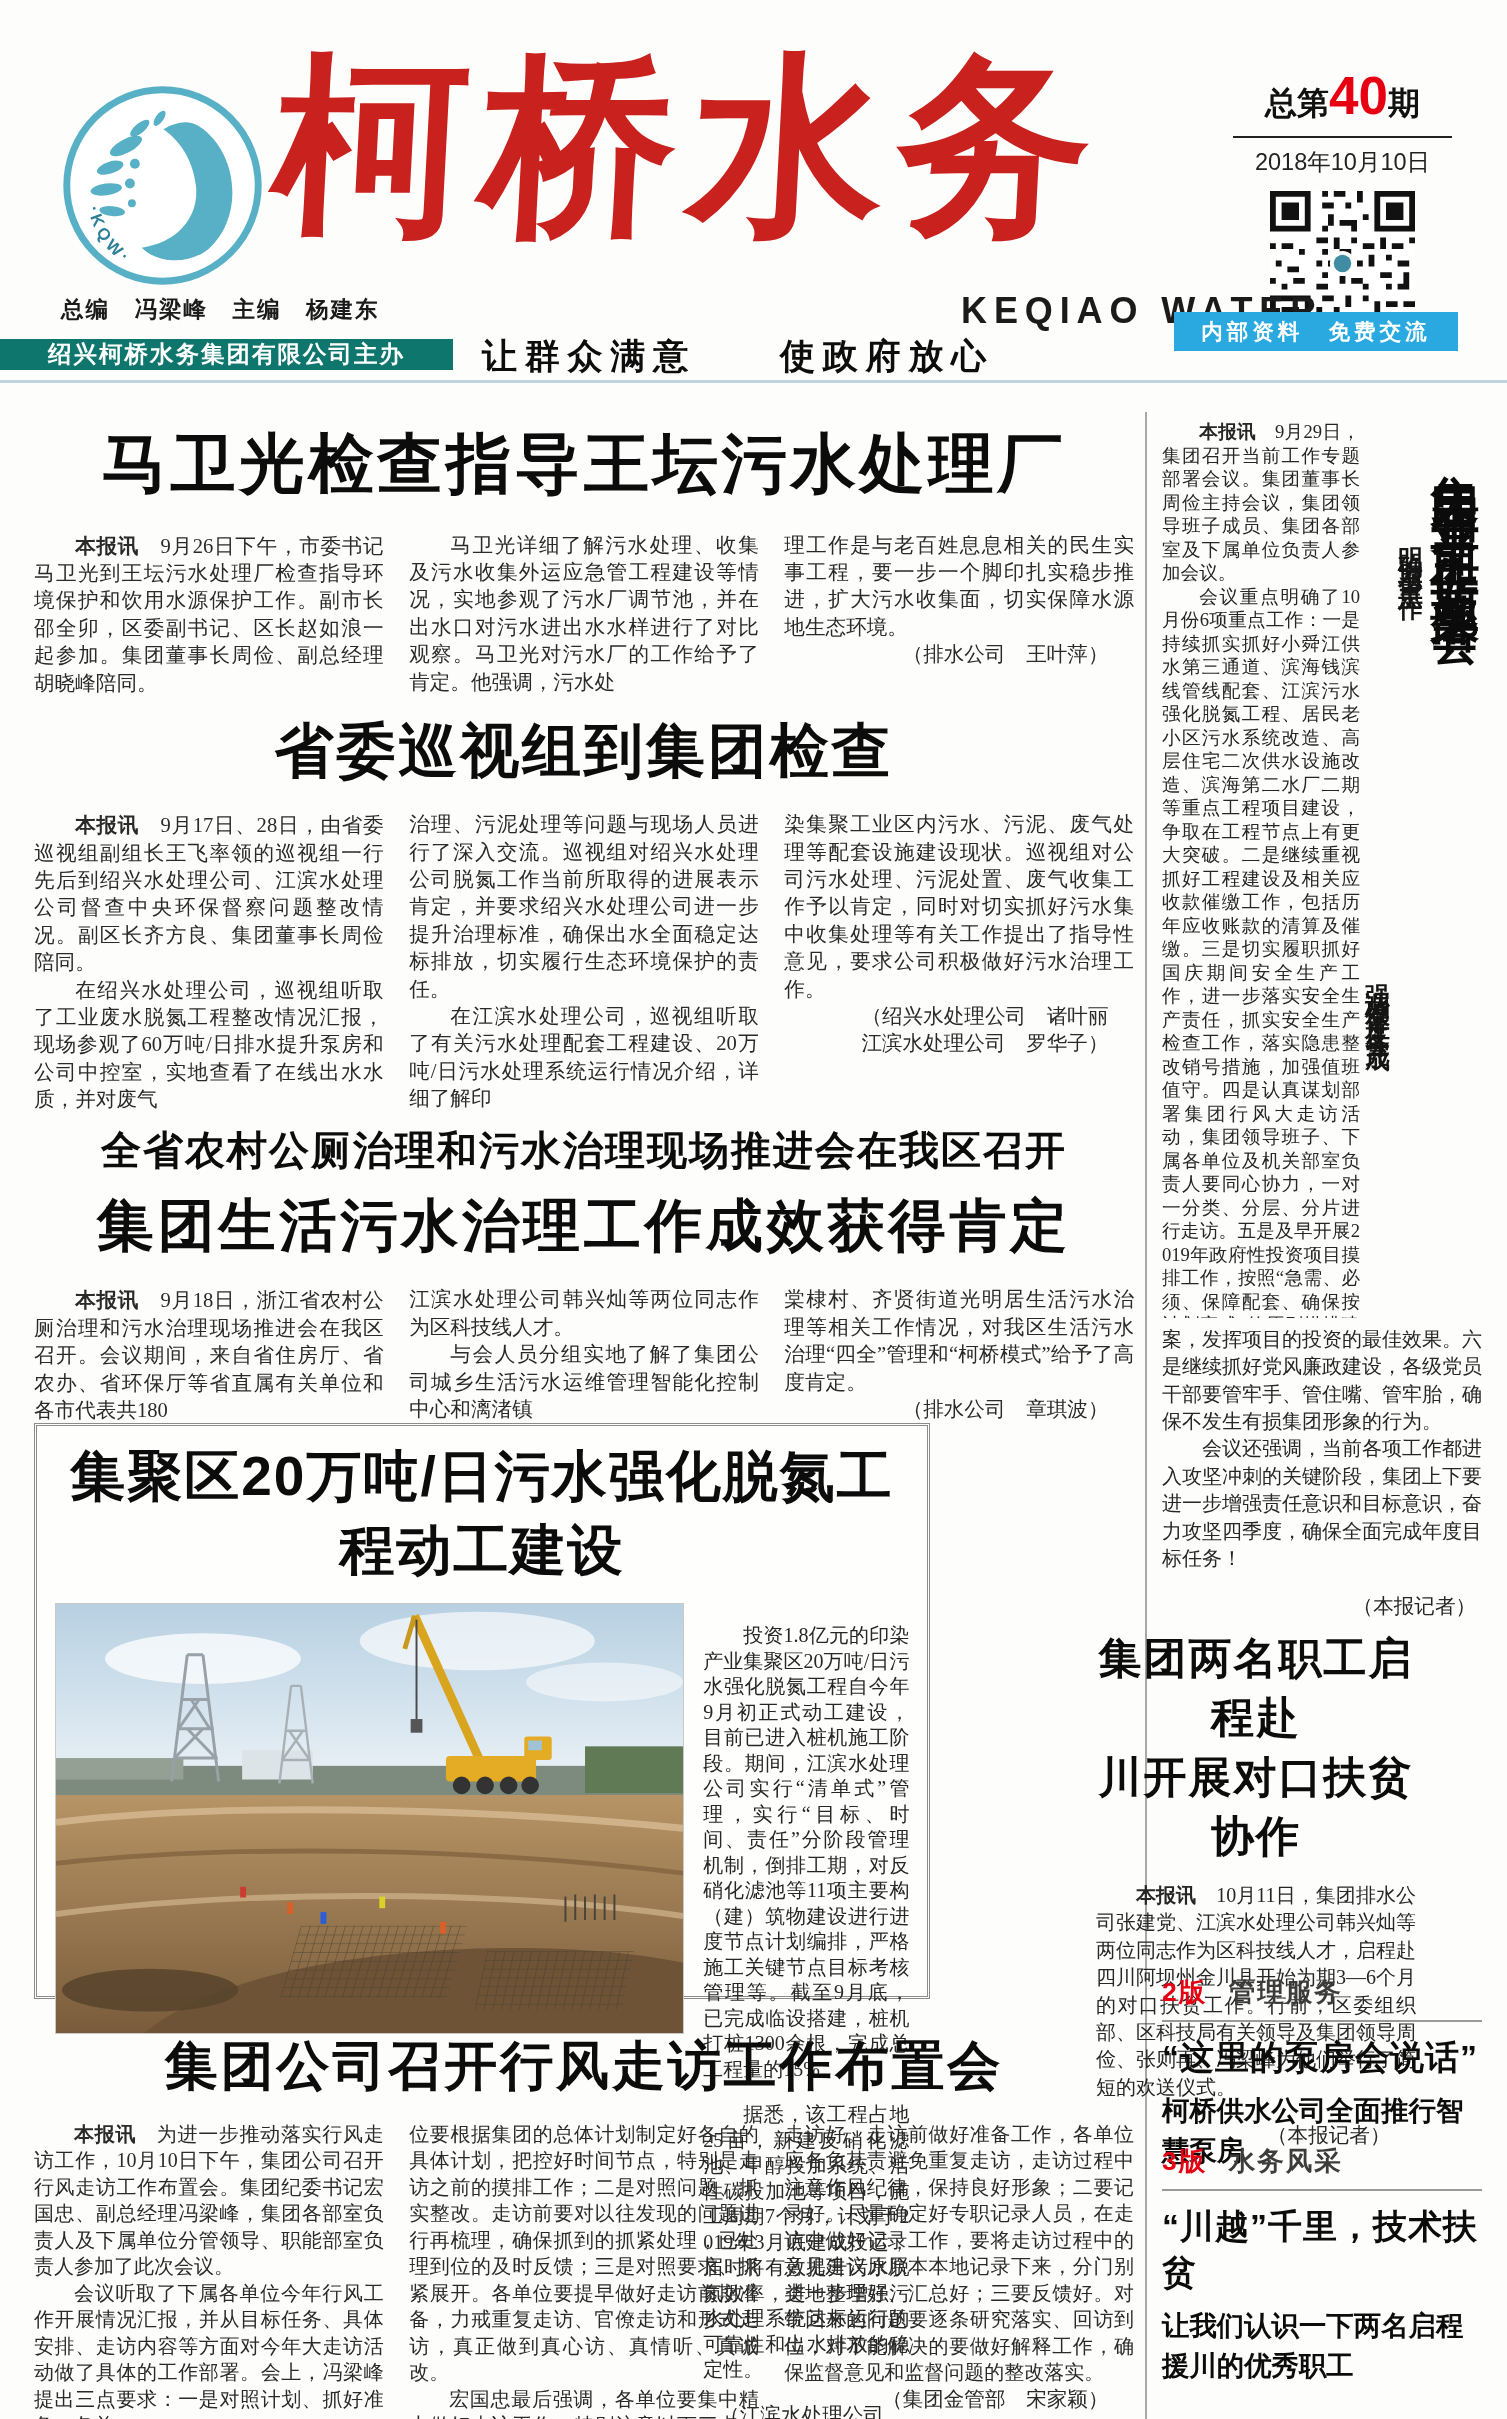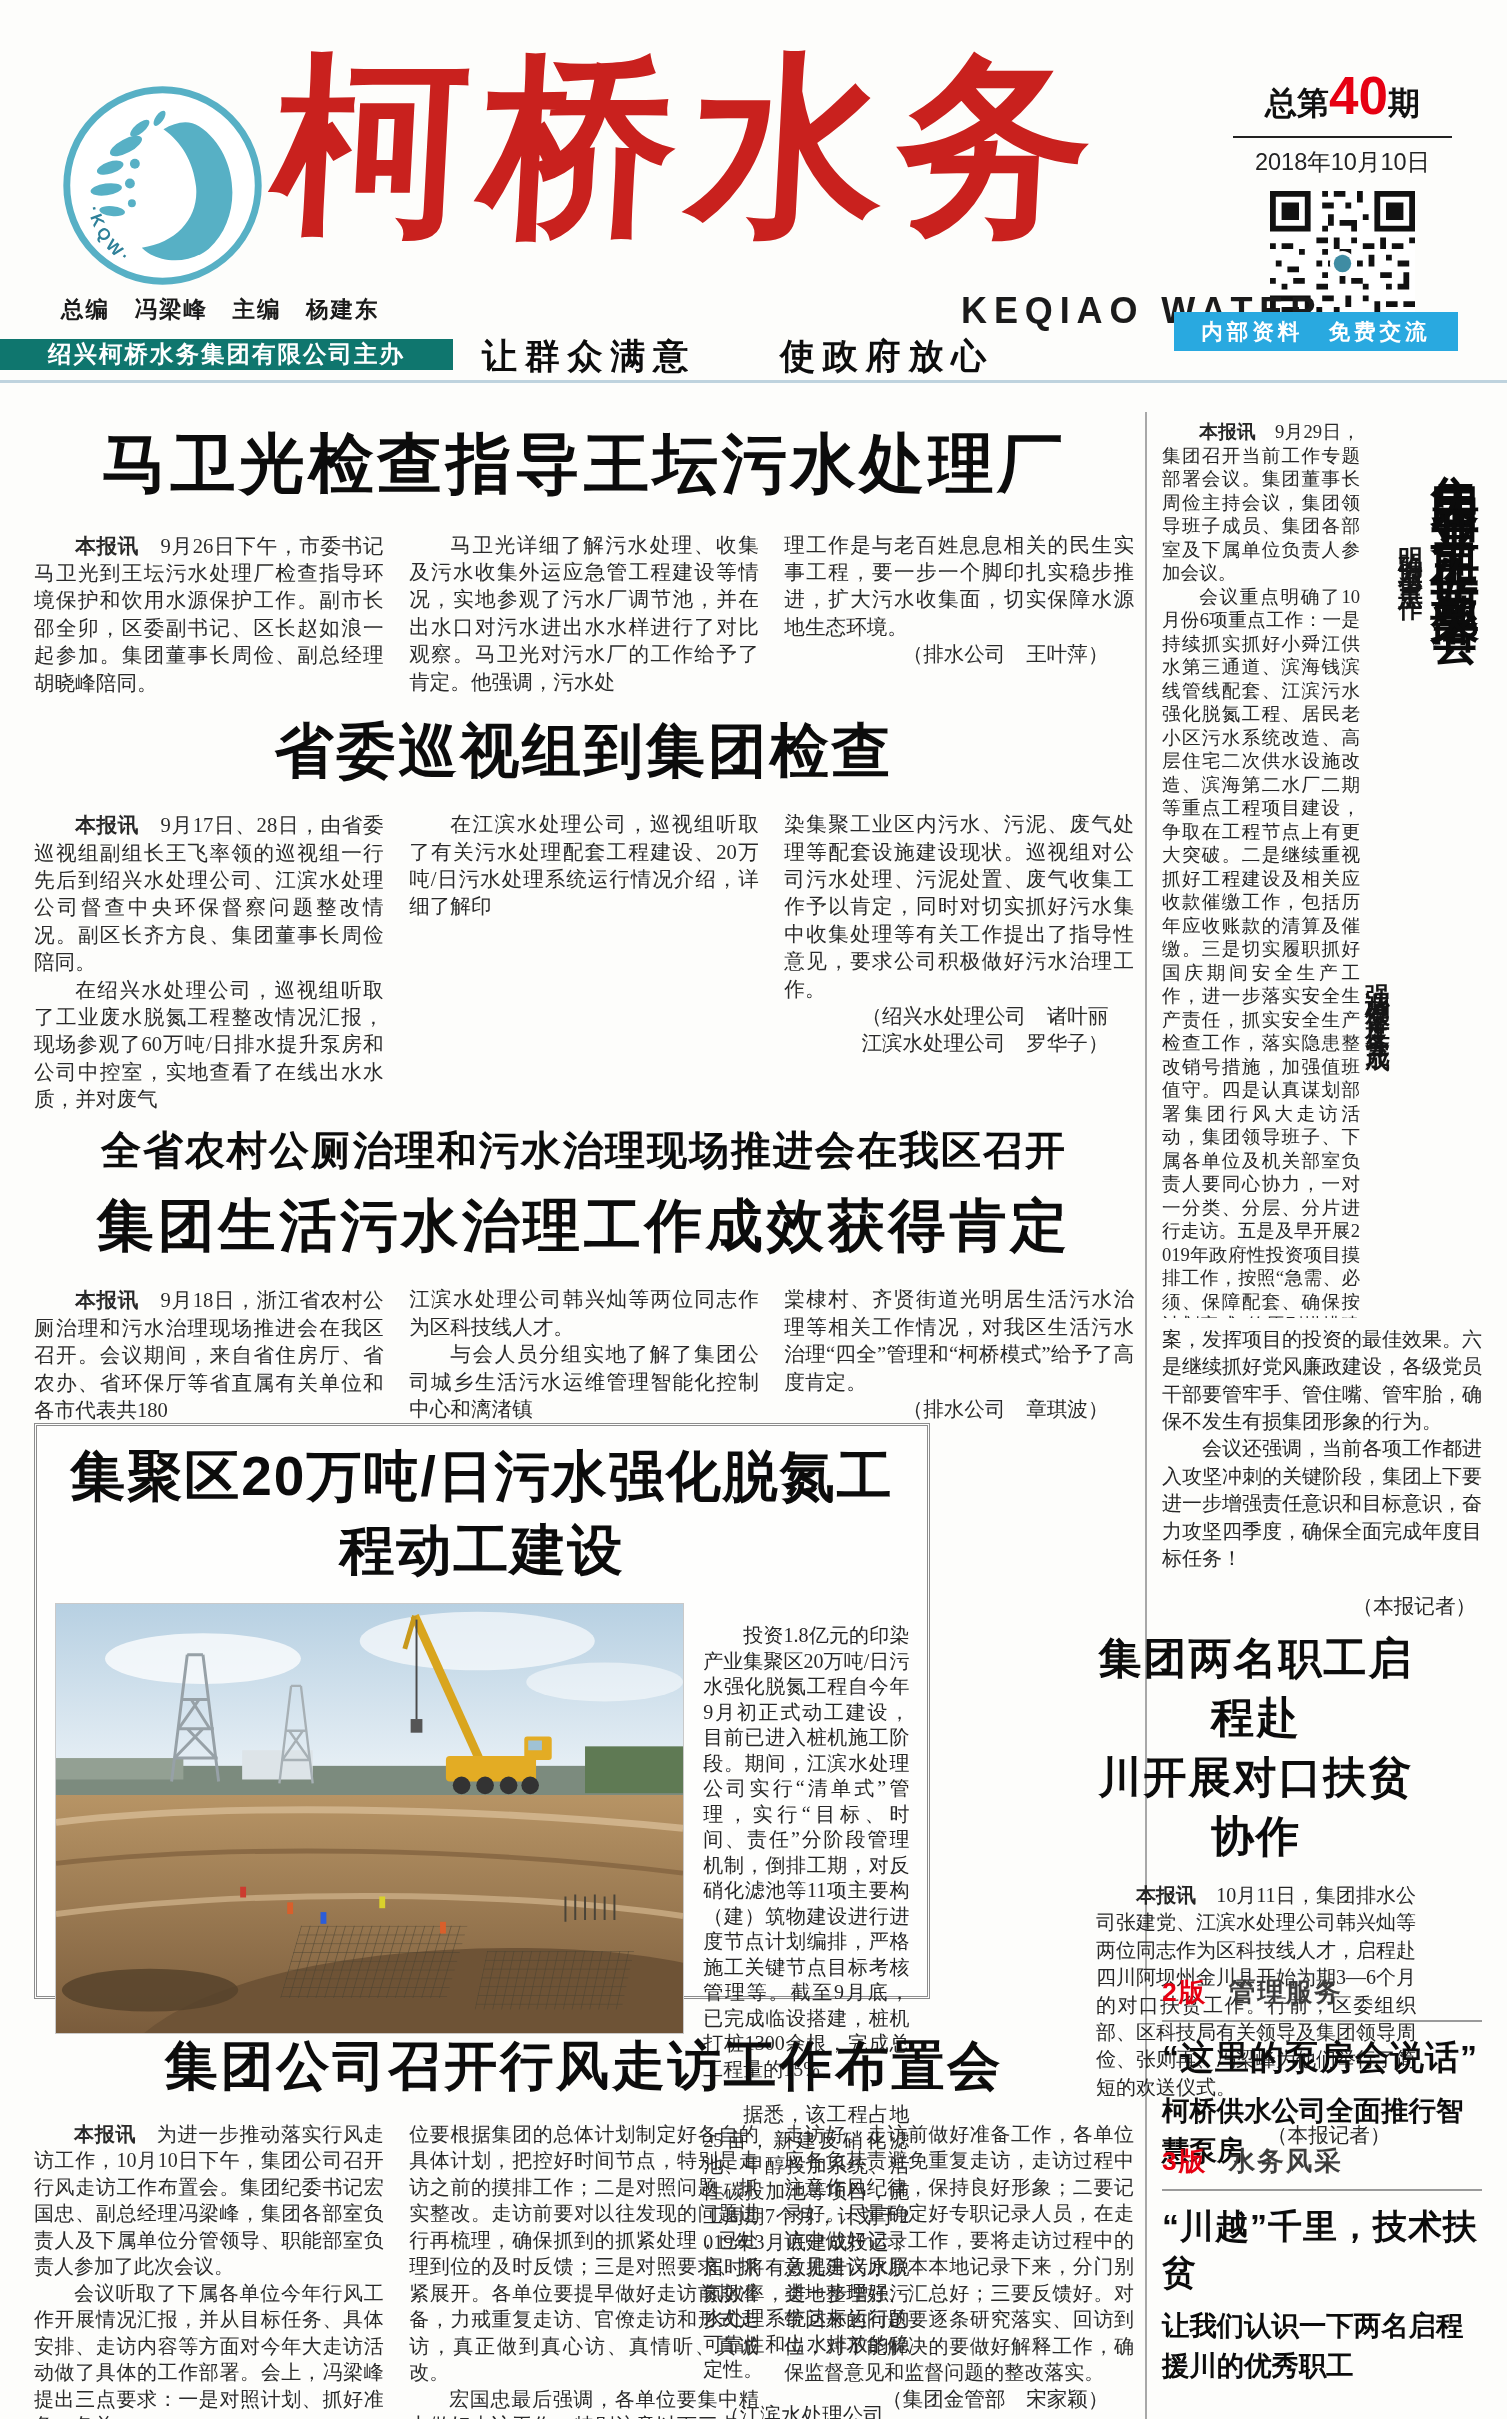--- a/index.html
+++ b/index.html
@@ -172,20 +172,21 @@
   <div class="art-xun">
     <div class="hl">
       <div>省委巡视组到集团检查</div>
     </div>
     <div class="cols3">
       <div class="col">
         <p class="ind"><b class="lede">本报讯</b><span>　9月17日、28日，由省委巡视组副组长王飞率领的巡视组一行先后到绍兴水处理公司、江滨水处理公司督查中央环保督察问题整改情况。副区长齐方良、集团董事长周俭陪同。</span></p>
         <p class="ind">在绍兴水处理公司，巡视组听取了工业废水脱氮工程整改情况汇报，现场参观了60万吨/日排水提升泵房和公司中控室，实地查看了在线出水水质，并对废气</p>
       </div>
       <div class="col">
+        <p class="cont">治理、污泥处理等问题与现场人员进行了深入交流。巡视组对绍兴水处理公司脱氮工作当前所取得的进展表示肯定，并要求绍兴水处理公司进一步提升治理标准，确保出水全面稳定达标排放，切实履行生态环境保护的责任。</p>
         <p class="ind">在江滨水处理公司，巡视组听取了有关污水处理配套工程建设、20万吨/日污水处理系统运行情况介绍，详细了解印</p>
       </div>
       <div class="col">
         <p class="cont">染集聚工业区内污水、污泥、废气处理等配套设施建设现状。巡视组对公司污水处理、污泥处置、废气收集工作予以肯定，同时对切实抓好污水集中收集处理等有关工作提出了指导性意见，要求公司积极做好污水治理工作。</p>
         <p class="byline">（绍兴水处理公司　诸叶丽</p>
         <p class="byline">江滨水处理公司　罗华子）</p>
       </div>
     </div>
   </div>
 

